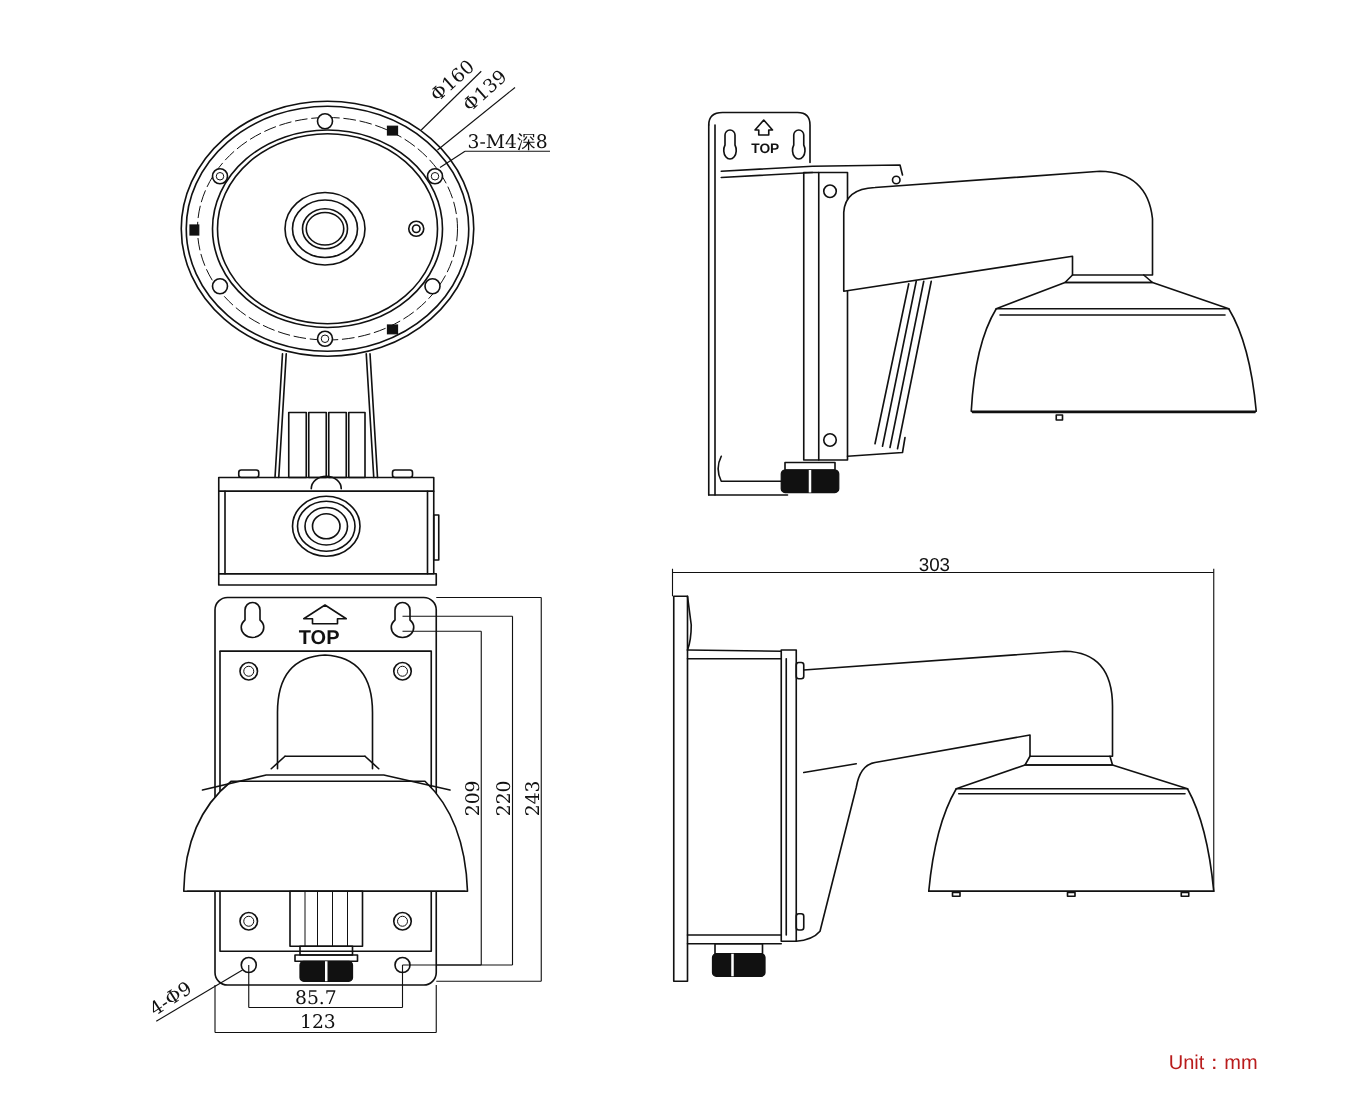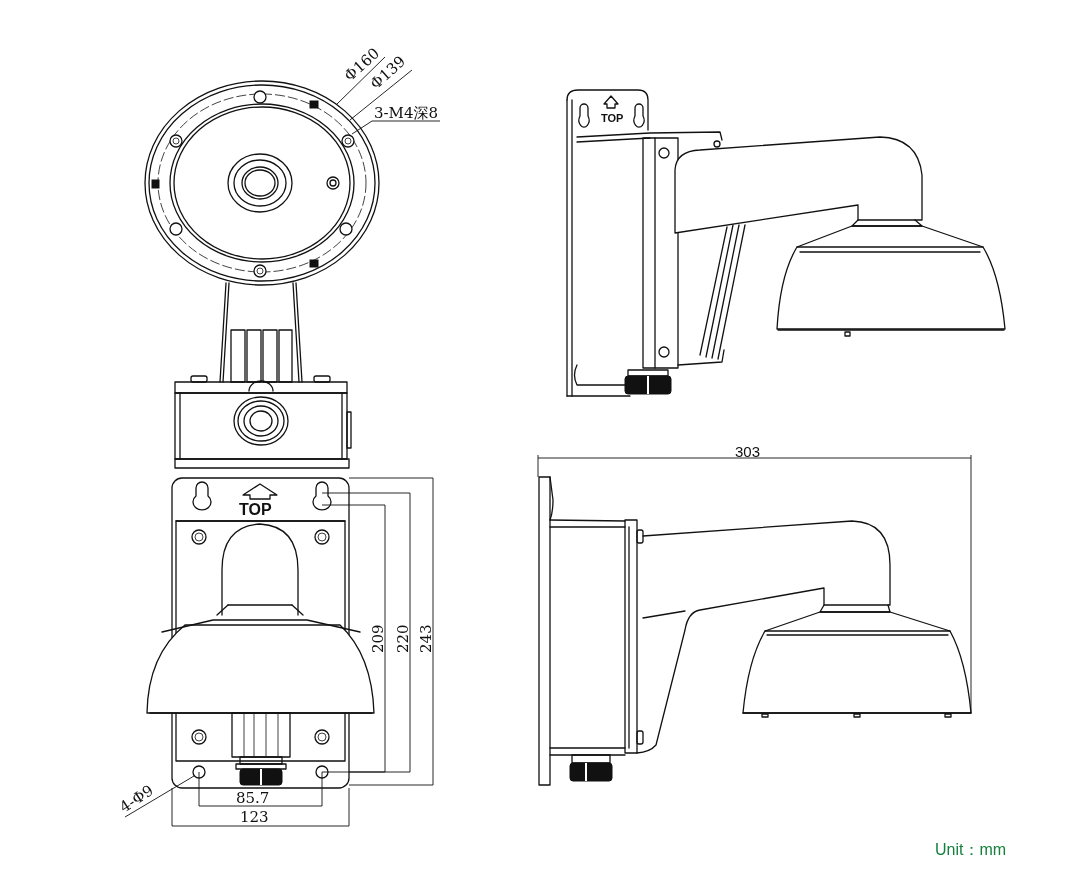--- a/index.html
+++ b/index.html
@@ -7,21 +7,21 @@
   svg { position: absolute; left: 0; top: 0; }
   .ln { fill: none; stroke: #111; stroke-width: 1.3; stroke-linejoin: round; stroke-linecap: round; }
   .thin { fill: none; stroke: #111; stroke-width: 0.8; }
   .dim { fill: none; stroke: #111; stroke-width: 0.9; }
   .fillw { fill: #fff; stroke: #111; stroke-width: 1.3; stroke-linejoin: round; }
   .dk { fill: #111; stroke: #111; stroke-width: 1; }
   .txt { font-family: "DejaVu Serif", "Liberation Serif", serif; font-size: 15px; fill: #111; }
   .txt-sans { font-family: "Liberation Sans", "DejaVu Sans", sans-serif; font-size: 15px; fill: #111; }
   .top-big { font-family: "Liberation Sans", "DejaVu Sans", sans-serif; font-size: 16px; font-weight: bold; fill: #111; }
   .top-sm { font-family: "Liberation Sans", "DejaVu Sans", sans-serif; font-size: 11px; font-weight: bold; fill: #111; }
-  .unit { position: absolute; left: 935px; top: 840px; font-family: "Liberation Sans", "DejaVu Sans", sans-serif; font-size: 16px; color: #15803d; }
+  .unit { position: absolute; left: 935px; top: 840px; font-family: "Liberation Sans", "DejaVu Sans", sans-serif; font-size: 16px; color: #b91c1c; }
 </style>
 </head>
 <body>
 
 <svg width="1085" height="879" viewBox="0 0 1085 879">
 
   <g>
     <ellipse class="ln" cx="262" cy="183" rx="117" ry="102"></ellipse>
     <ellipse class="ln" cx="262" cy="183" rx="113" ry="98"></ellipse>
     <ellipse class="thin" cx="262" cy="183" rx="104" ry="89" stroke-dasharray="10 3"></ellipse>

